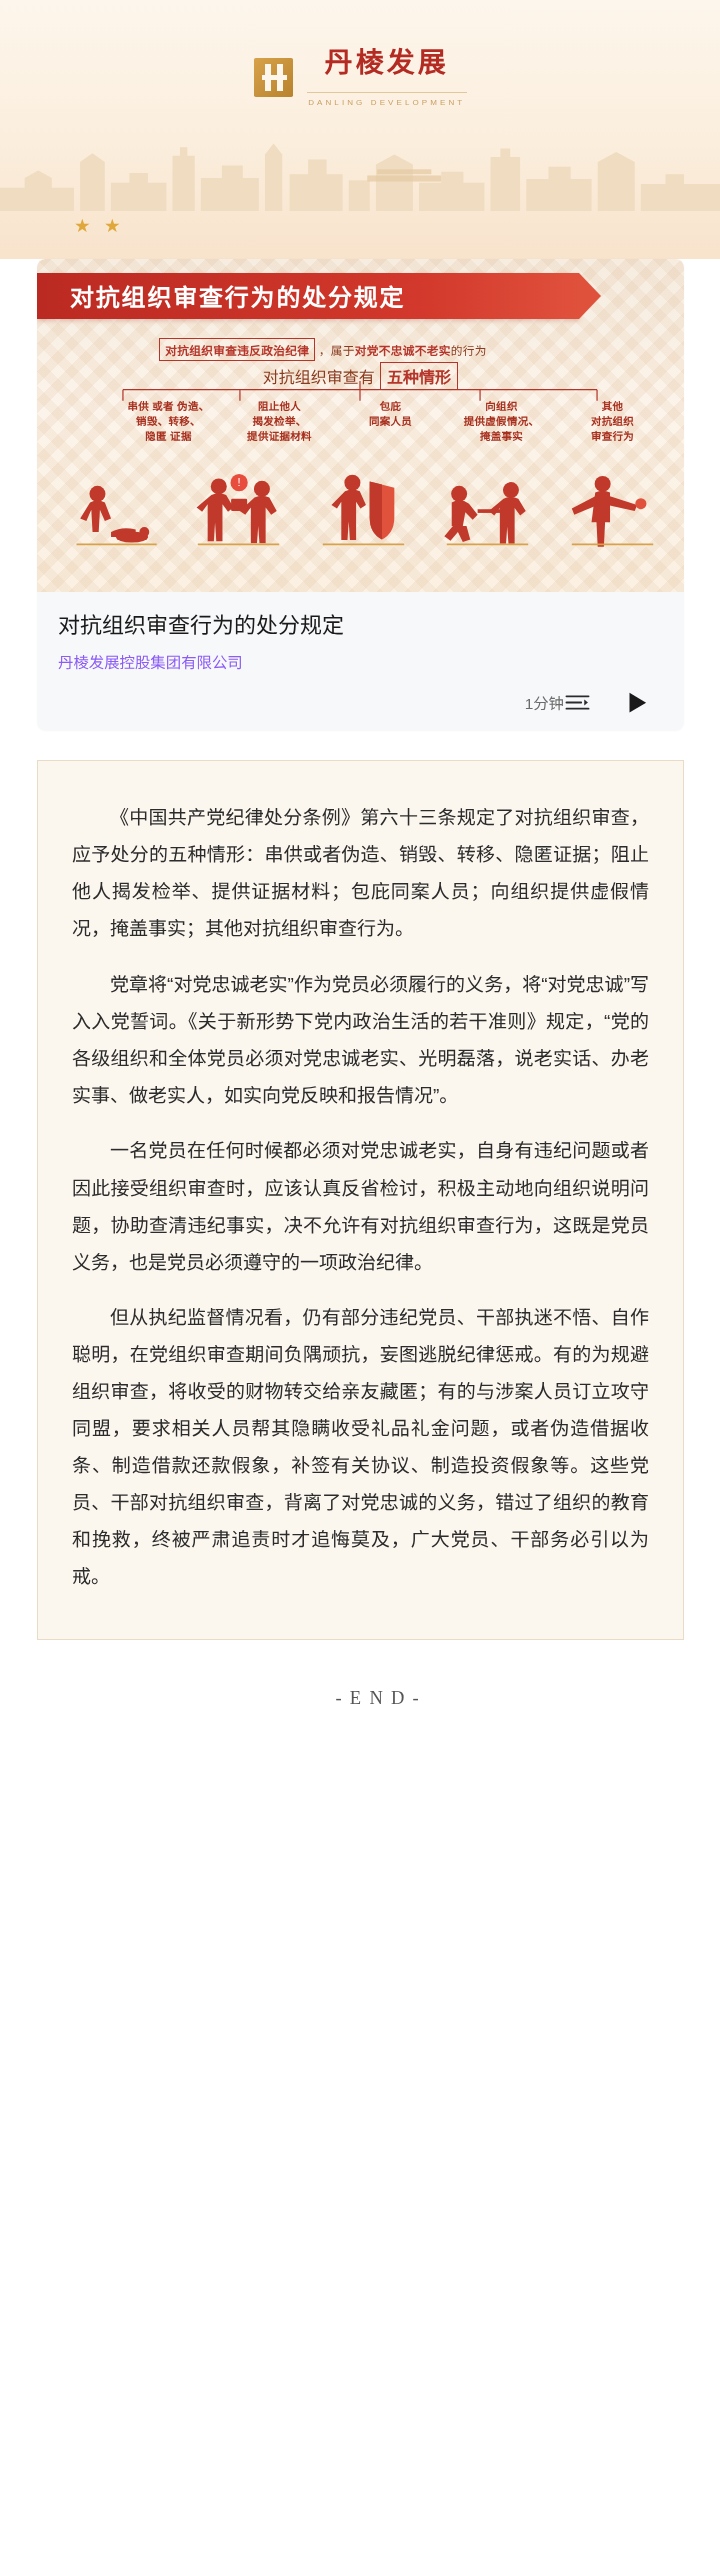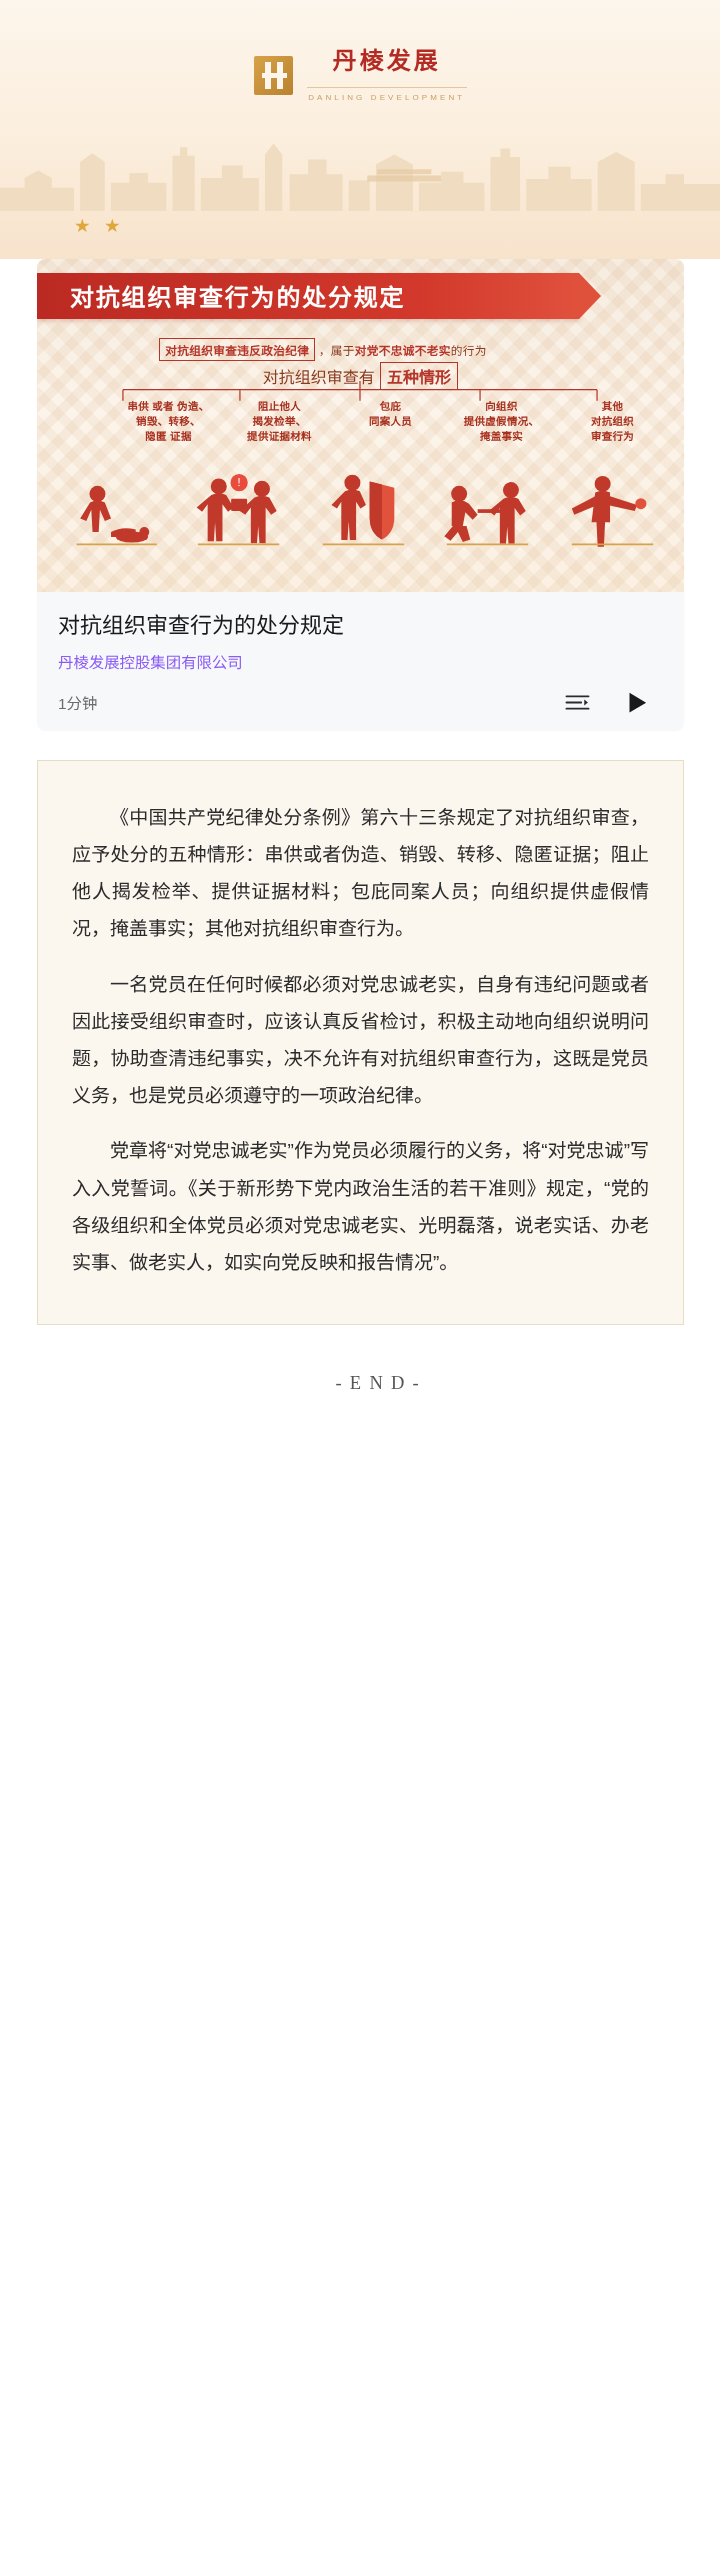--- a/index.html
+++ b/index.html
@@ -72,21 +72,21 @@
     height: 5px;
     background: #fdf6ec;
     z-index: 2;
   }
   .logo-text {
     display: flex;
     flex-direction: column;
     align-items: center;
   }
   .logo-title {
-    font-size: 24px;
+    font-size: 28px;
     font-weight: bold;
     letter-spacing: 3.1px;
     color: #b32b22;
     line-height: 1.1;
     font-family: "Liberation Serif", "DejaVu Serif", serif;
   }
   .logo-sub {
     margin-top: 13px;
     font-size: 8px;
     letter-spacing: 3.1px;
@@ -261,21 +261,21 @@
   }
   .card-org {
     margin-top: 10px;
     font-size: 15.4px;
     color: #8b5cf6;
   }
   .card-meta {
     margin-top: 18.5px;
     display: flex;
     align-items: center;
-    justify-content: space-between;
+    justify-content: flex-end;
   }
   .card-duration {
     font-size: 15.4px;
     color: #6b6b6b;
   }
   .card-controls {
     display: flex;
     align-items: center;
     gap: 36px;
     padding-right: 15px;
@@ -492,21 +492,22 @@
             </svg>
           </span>
         </div>
       </div>
     </div>
   </div>
 
   <div class="article-wrap">
     <div class="article">
       <p>《中国共产党纪律处分条例》第六十三条规定了对抗组织审查，应予处分的五种情形：串供或者伪造、销毁、转移、隐匿证据；阻止他人揭发检举、提供证据材料；包庇同案人员；向组织提供虚假情况，掩盖事实；其他对抗组织审查行为。</p>
+      <p>党章将“对党忠诚老实”作为党员必须履行的义务，将“对党忠诚”写入入党誓词。《关于新形势下党内政治生活的若干准则》规定，“党的各级组织和全体党员必须对党忠诚老实、光明磊落，说老实话、办老实事、做老实人，如实向党反映和报告情况”。</p>
       <p>一名党员在任何时候都必须对党忠诚老实，自身有违纪问题或者因此接受组织审查时，应该认真反省检讨，积极主动地向组织说明问题，协助查清违纪事实，决不允许有对抗组织审查行为，这既是党员义务，也是党员必须遵守的一项政治纪律。</p>
-      <p>党章将“对党忠诚老实”作为党员必须履行的义务，将“对党忠诚”写入入党誓词。《关于新形势下党内政治生活的若干准则》规定，“党的各级组织和全体党员必须对党忠诚老实、光明磊落，说老实话、办老实事、做老实人，如实向党反映和报告情况”。</p>
+      <p>但从执纪监督情况看，仍有部分违纪党员、干部执迷不悟、自作聪明，在党组织审查期间负隅顽抗，妄图逃脱纪律惩戒。有的为规避组织审查，将收受的财物转交给亲友藏匿；有的与涉案人员订立攻守同盟，要求相关人员帮其隐瞒收受礼品礼金问题，或者伪造借据收条、制造借款还款假象，补签有关协议、制造投资假象等。这些党员、干部对抗组织审查，背离了对党忠诚的义务，错过了组织的教育和挽救，终被严肃追责时才追悔莫及，广大党员、干部务必引以为戒。</p>
     </div>
   </div>
 
   <div class="end-mark">- E N D -</div>
 
 </div>
 
 
 </body></html>

